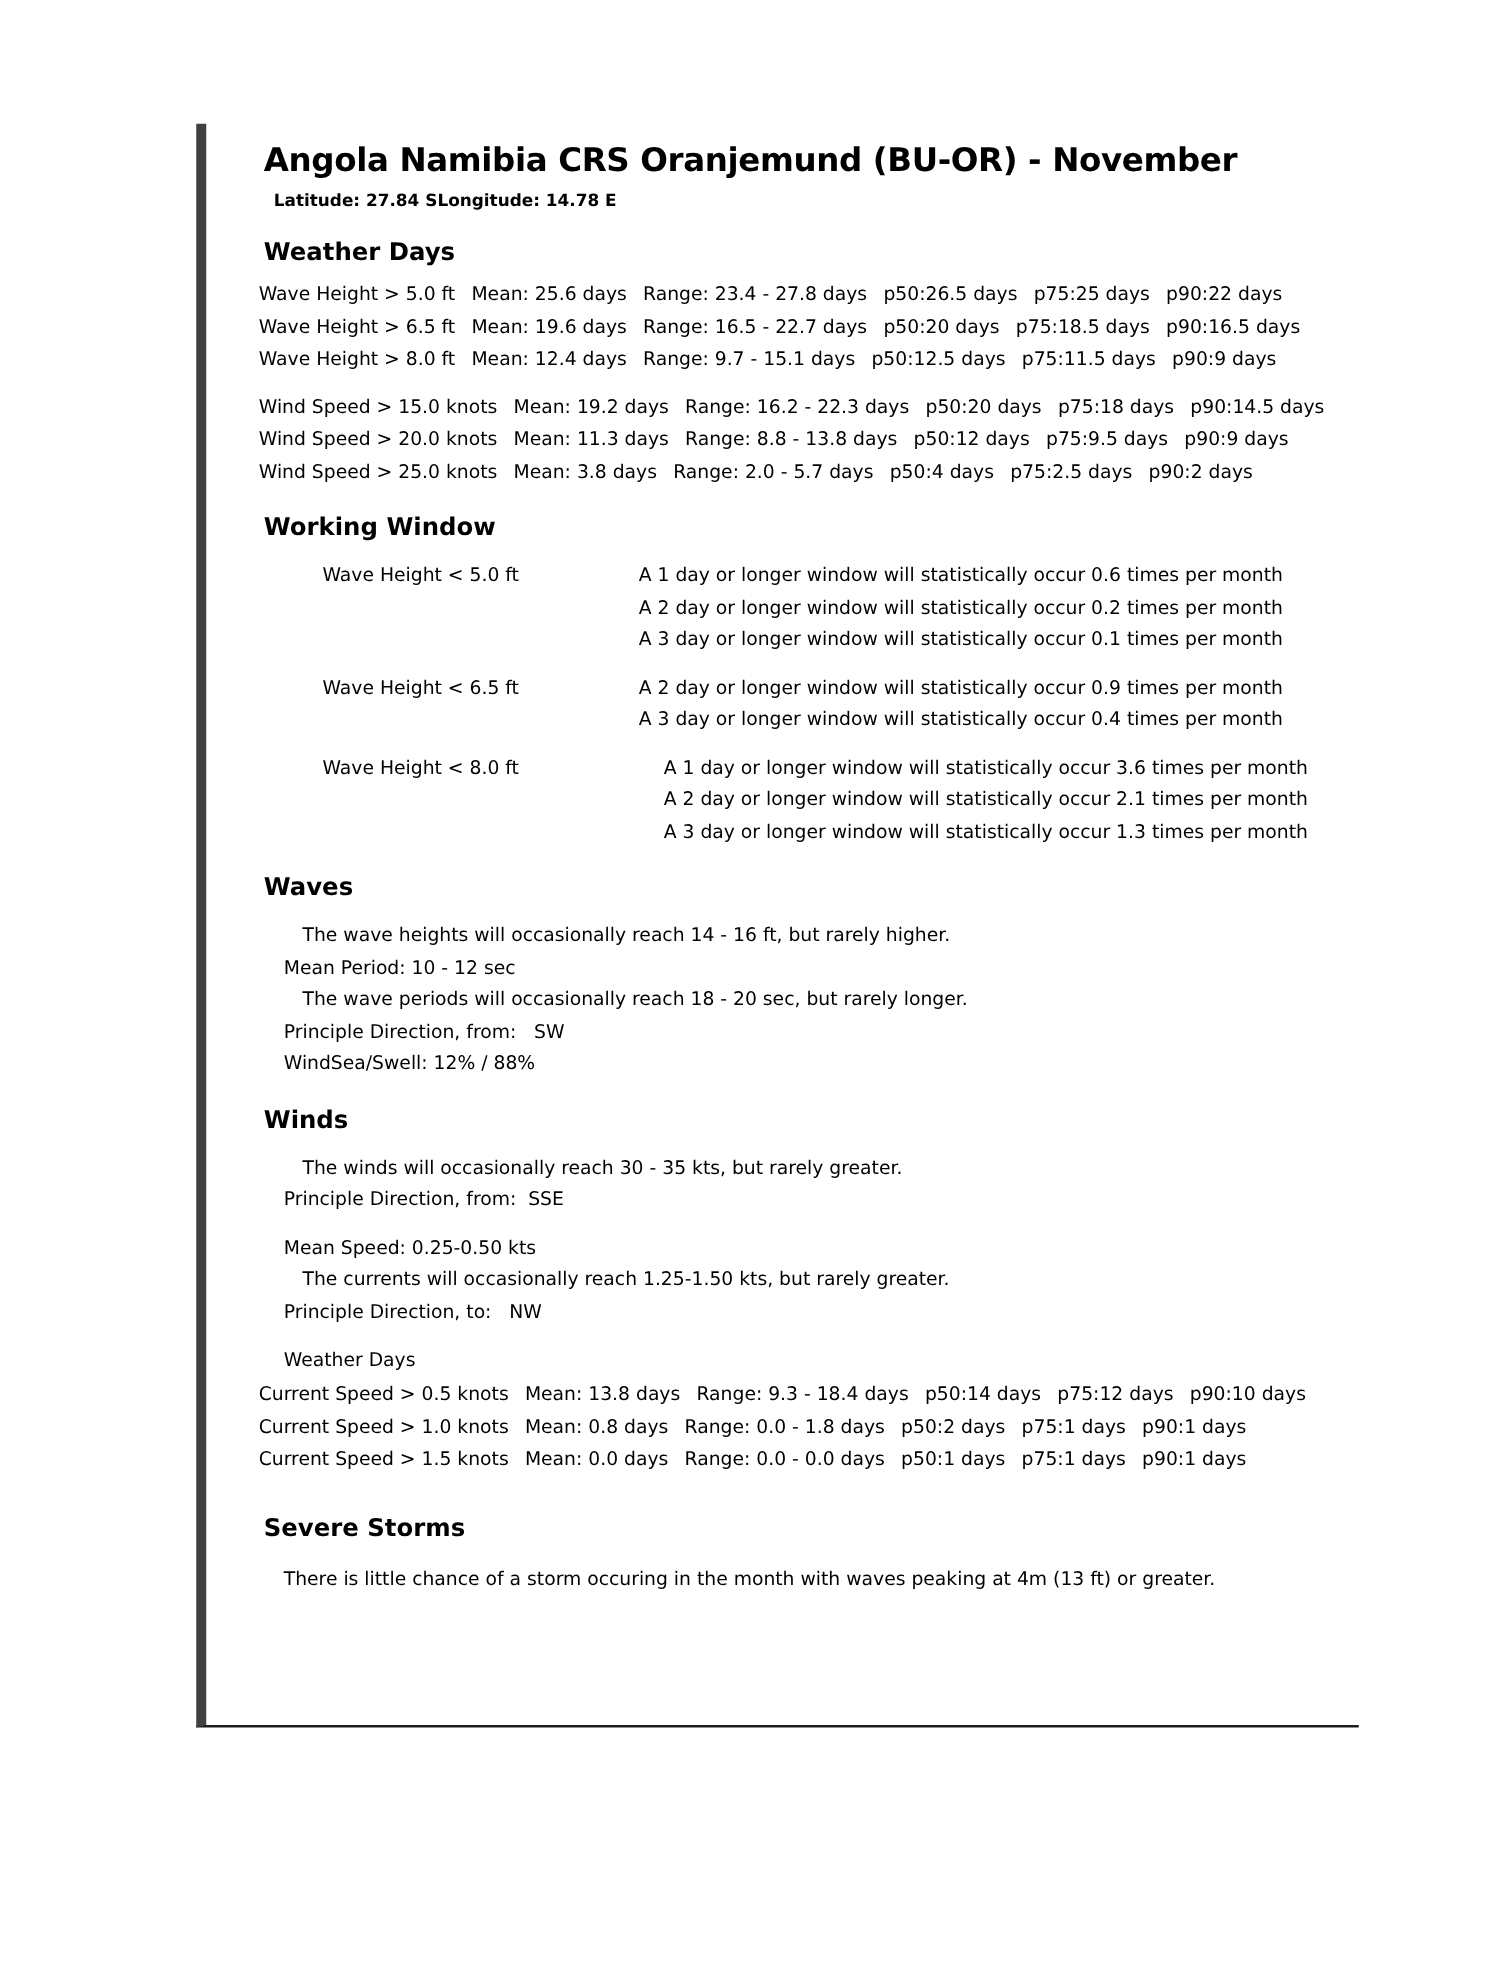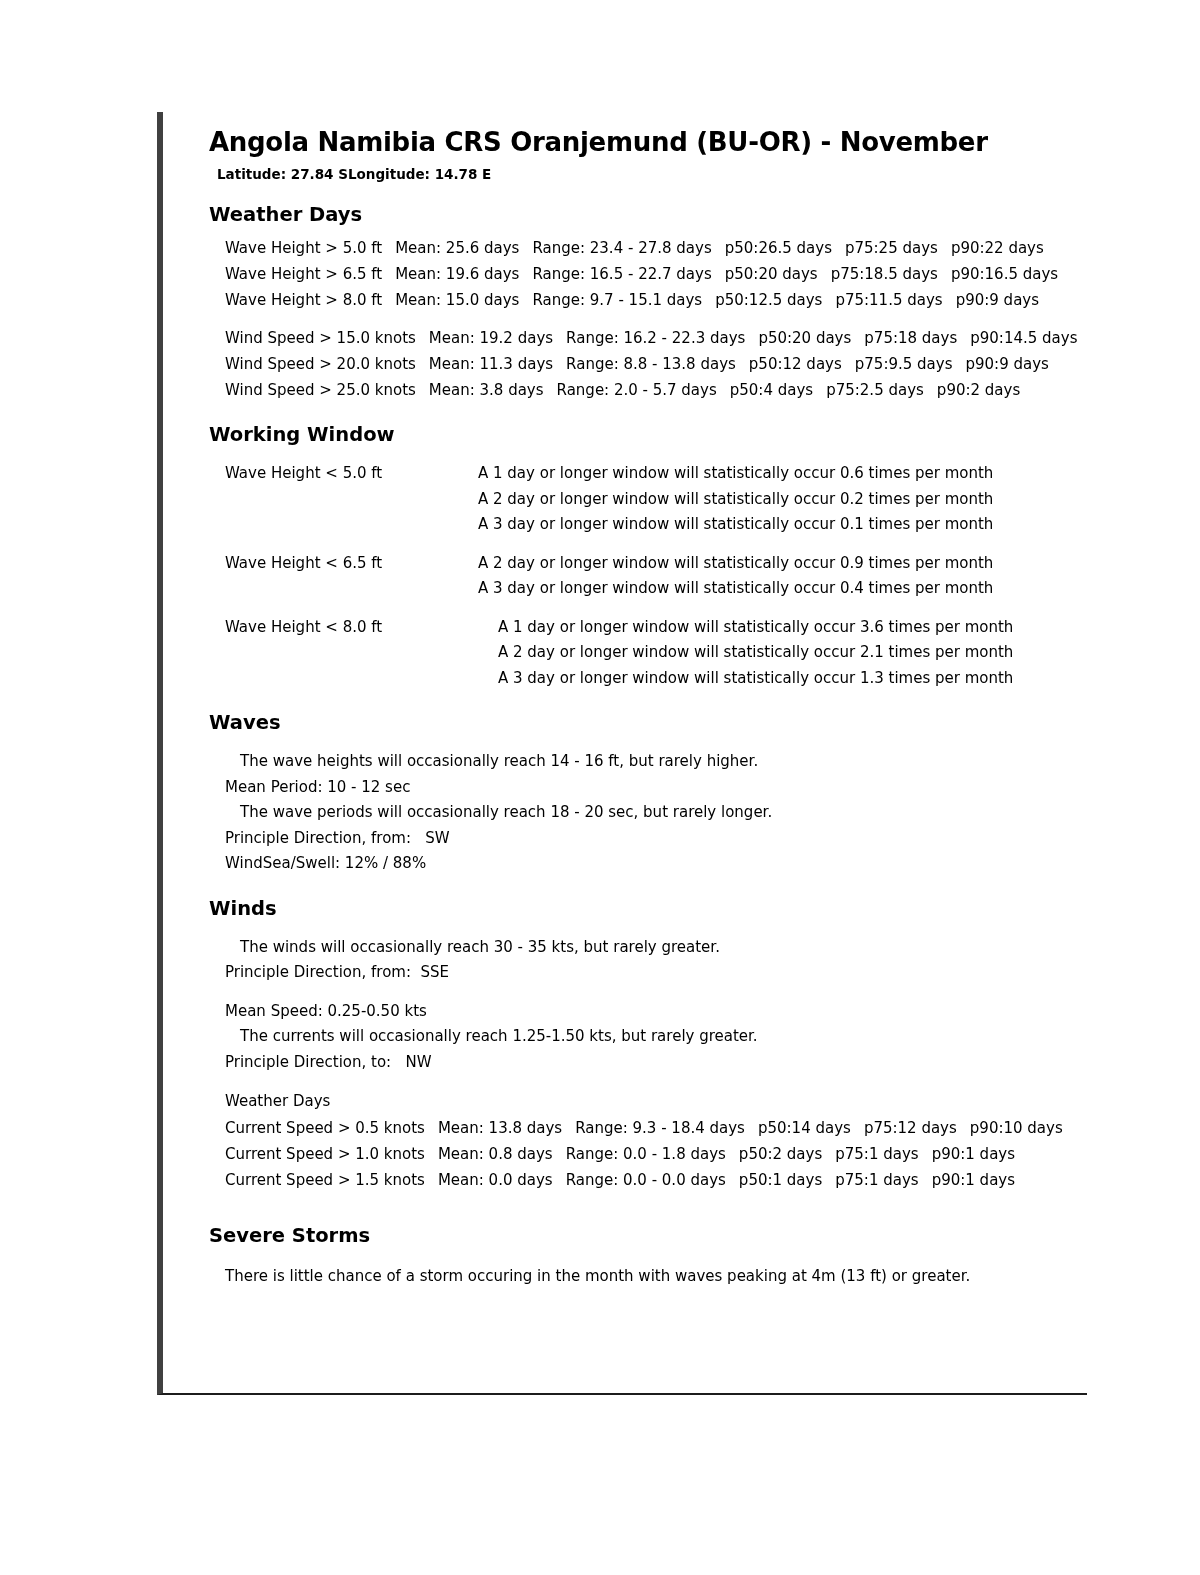--- a/index.html
+++ b/index.html
@@ -12,24 +12,24 @@
   .canvas {
     position: relative;
     width: 1200px;
     height: 1575px;
     background: #ffffff;
     overflow: hidden;
   }
   .frame {
     position: absolute;
     left: 157px;
-    top: 112px;
+    top: 99px;
     width: 930px;
     height: 1283px;
-    border-left: 6px solid #404040;
+    border-left: 8px solid #404040;
     border-bottom: 2px solid #1c1c1c;
     box-sizing: border-box;
     padding-top: 14px;
   }
   .title {
     margin: 0 0 0 46px;
     font-size: 26px;
     font-weight: bold;
     letter-spacing: -0.3px;
     line-height: 32px;
@@ -47,26 +47,26 @@
     margin: 19px 0 0 46px;
     font-size: 19.5px;
     font-weight: bold;
     line-height: 26px;
   }
   .rows-block { margin-top: 7px; }
   .rows-block.gap-above { margin-top: 12px; }
   .stat-row {
     display: flex;
     gap: 13px;
-    margin-left: 62px;
+    margin-left: 42px;
     font-size: 15px;
     line-height: 26px;
     white-space: pre;
   }
-  .ww-wrap { margin-top: 13px; }
+  .ww-wrap { margin-top: 13px; padding-left: 31px; }
   .ww-group {
     display: flex;
     margin-left: 62px;
     margin-bottom: 13px;
   }
   .ww-group:last-child { margin-bottom: 0; gap: 20px; }
   .ww-label {
     width: 253px;
     flex: 0 0 253px;
     font-size: 15px;
@@ -117,21 +117,21 @@
       <div class="stat-row">
         <span>Wave Height &gt; 6.5 ft</span>
         <span>Mean: 19.6 days</span>
         <span>Range: 16.5 - 22.7 days</span>
         <span>p50:20 days</span>
         <span>p75:18.5 days</span>
         <span>p90:16.5 days</span>
       </div>
       <div class="stat-row">
         <span>Wave Height &gt; 8.0 ft</span>
-        <span>Mean: 15.0 days</span>
+        <span>Mean: 12.4 days</span>
         <span>Range: 9.7 - 15.1 days</span>
         <span>p50:12.5 days</span>
         <span>p75:11.5 days</span>
         <span>p90:9 days</span>
       </div>
     </div>
 
     <div class="rows-block gap-above">
       <div class="stat-row">
         <span>Wind Speed &gt; 15.0 knots</span>

